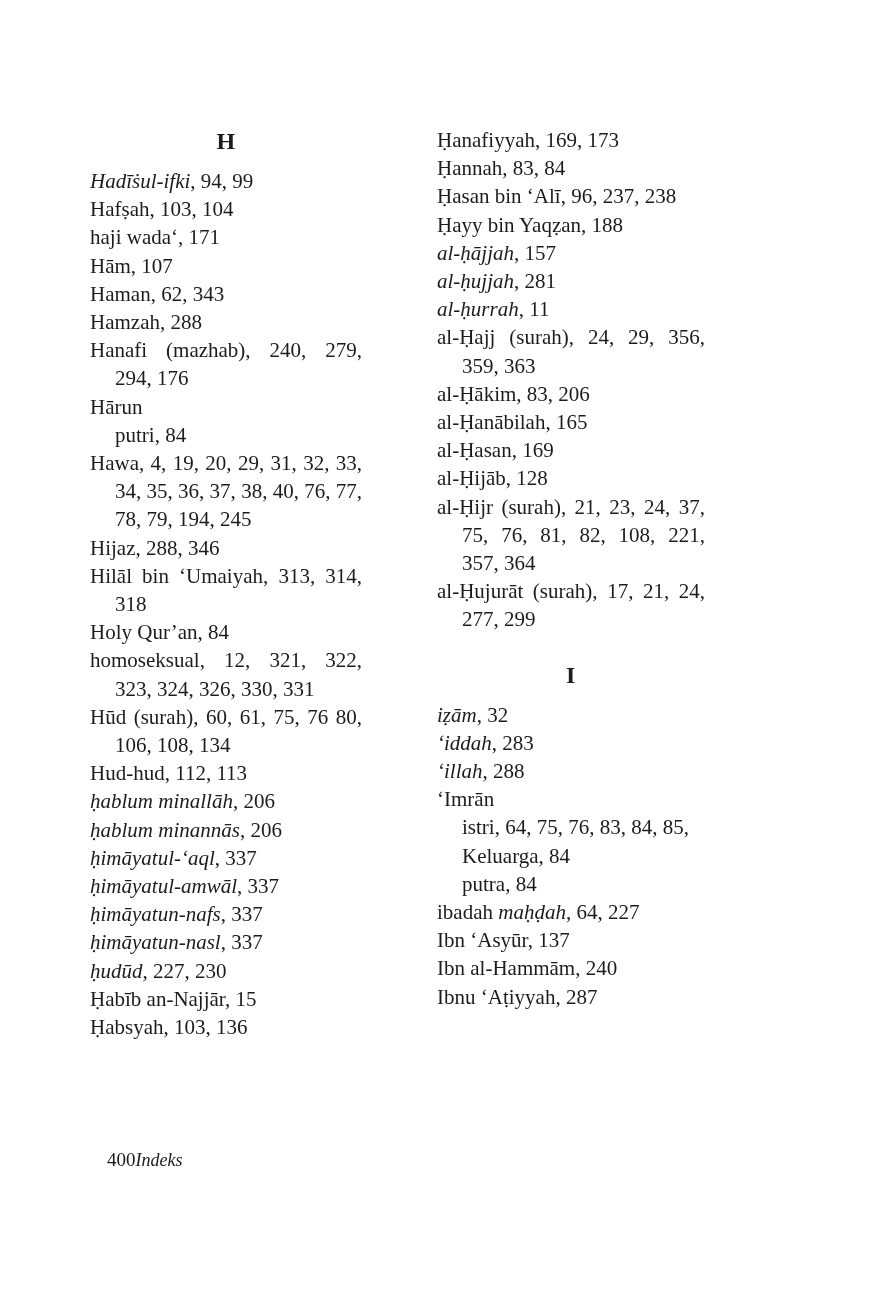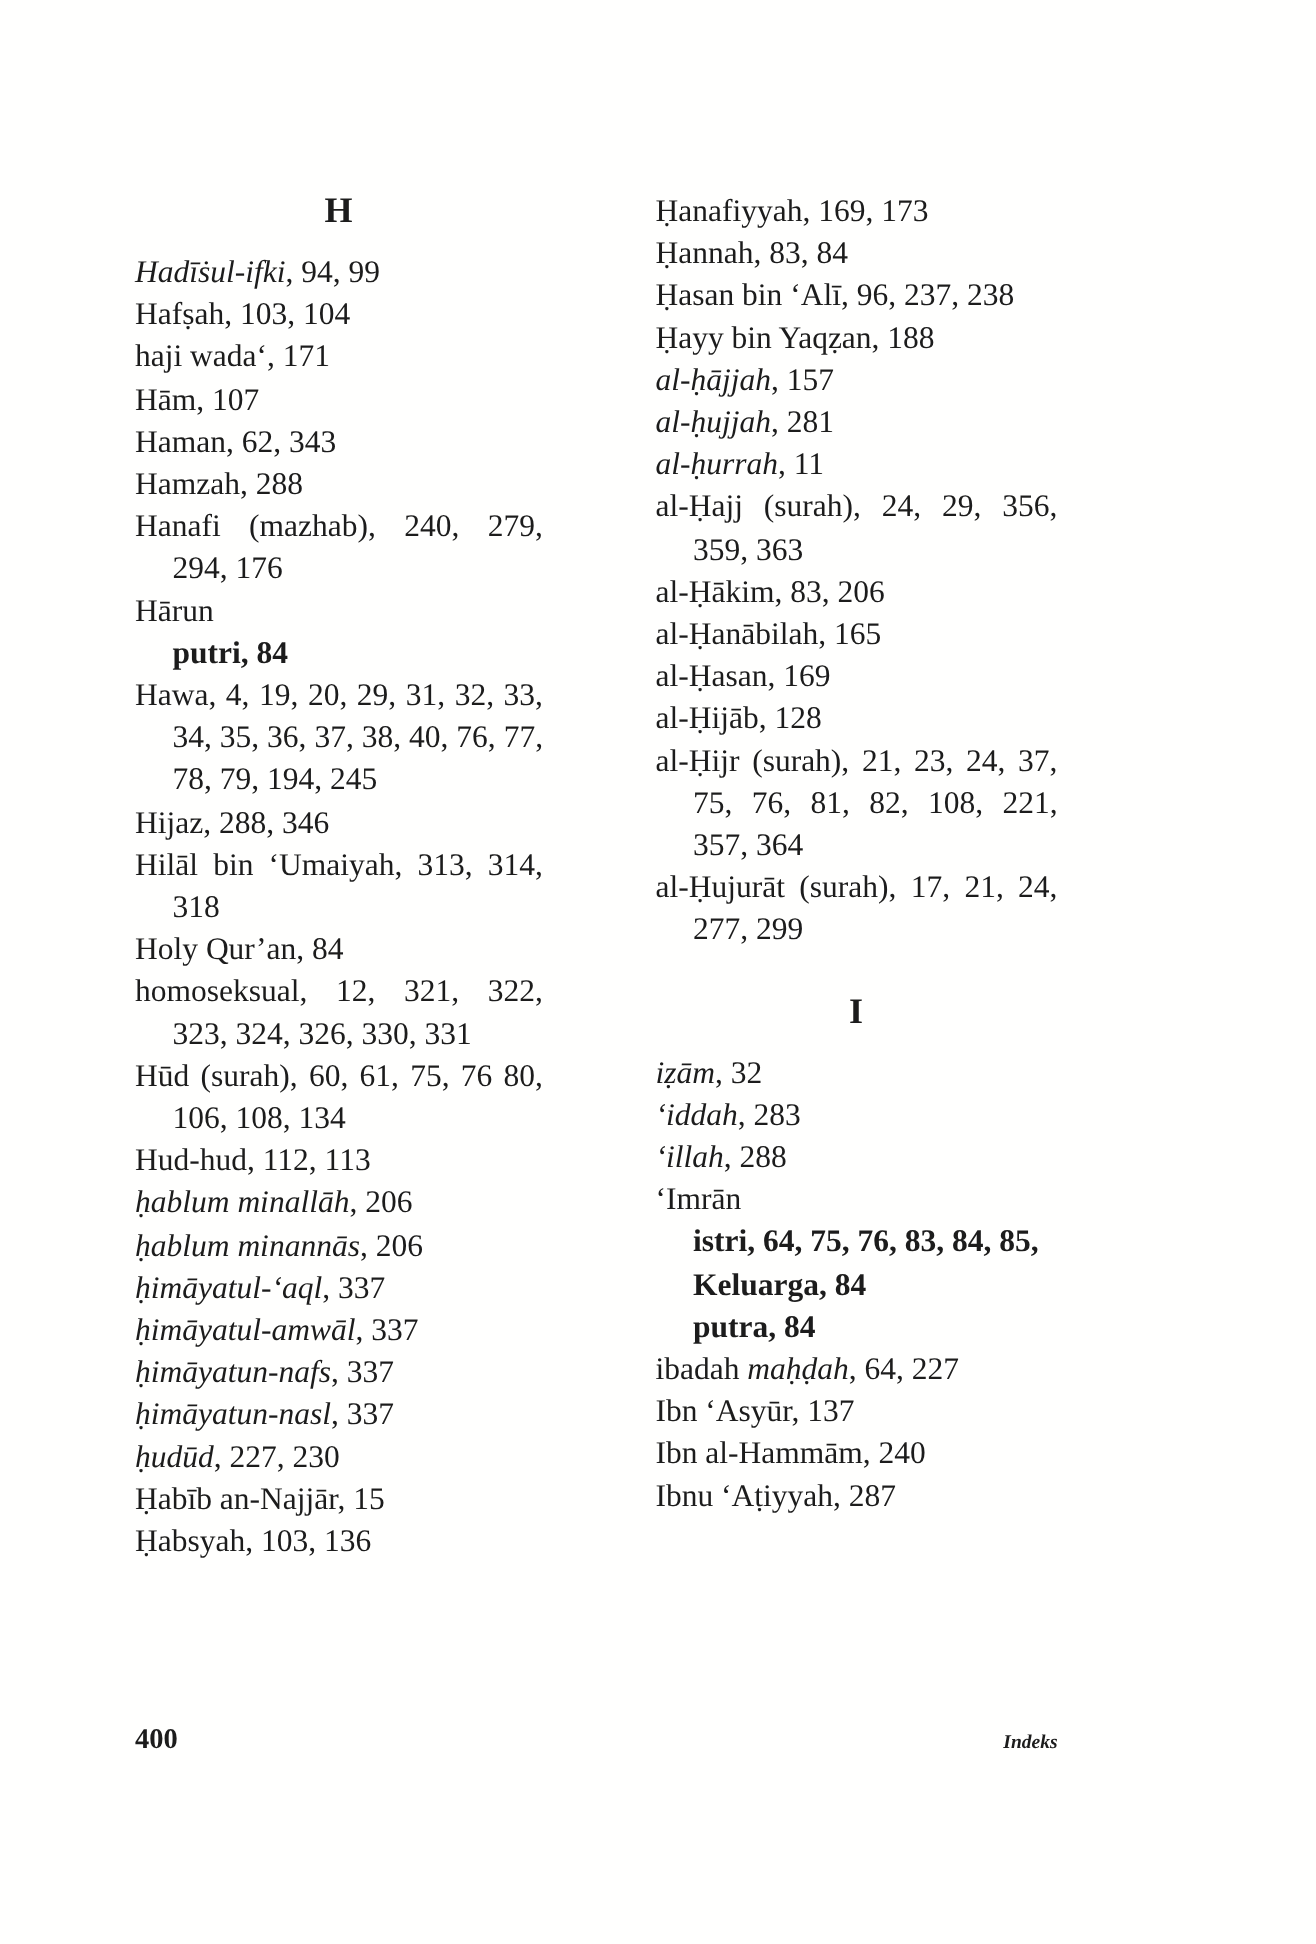--- a/index.html
+++ b/index.html
@@ -42,36 +42,34 @@
 
   .entry {
     margin: 0;
     text-align: justify;
     padding-left: 25px;
     text-indent: -25px;
   }
   .entry.sub {
     padding-left: 25px;
     text-indent: 0;
-    font-weight: bold;
   }
   .entry i { }
 
   .footer {
     position: absolute;
-    left: 90px;
+    left: 107px;
     top: 1149px;
     width: 615px;
     display: flex;
-    justify-content: space-between;
+    justify-content: flex-start;
     align-items: baseline;
-    font-weight: bold;
   }
   .footer .pagenum { font-size: 19px; }
-  .footer .running { font-size: 13px; font-style: italic; }
+  .footer .running { font-size: 18px; font-style: italic; }
 </style>
 </head>
 <body>
 
 <div class="page">
   <div class="content">
     <div class="col col-left">
         <div class="heading">H</div>
         <p class="entry"><i>Hadīṡul-ifki</i><span>, 94, 99</span></p>
         <p class="entry"><span>Hafṣah, 103, 104</span></p>

